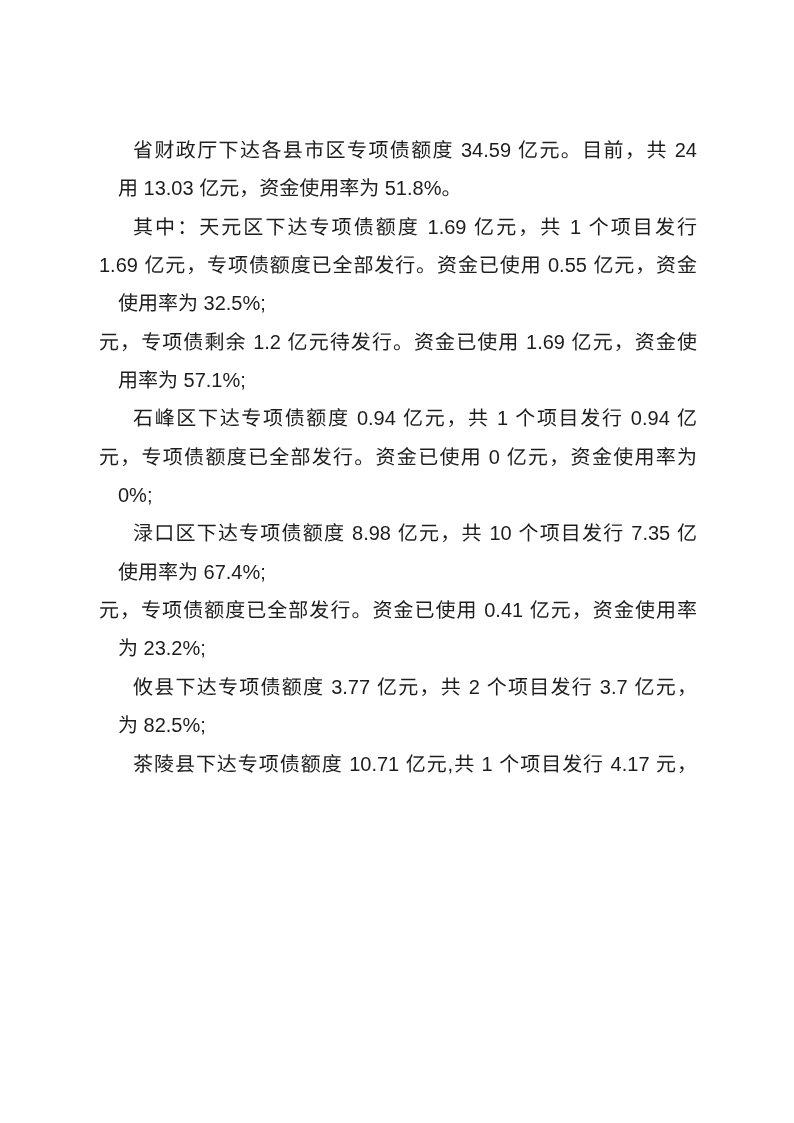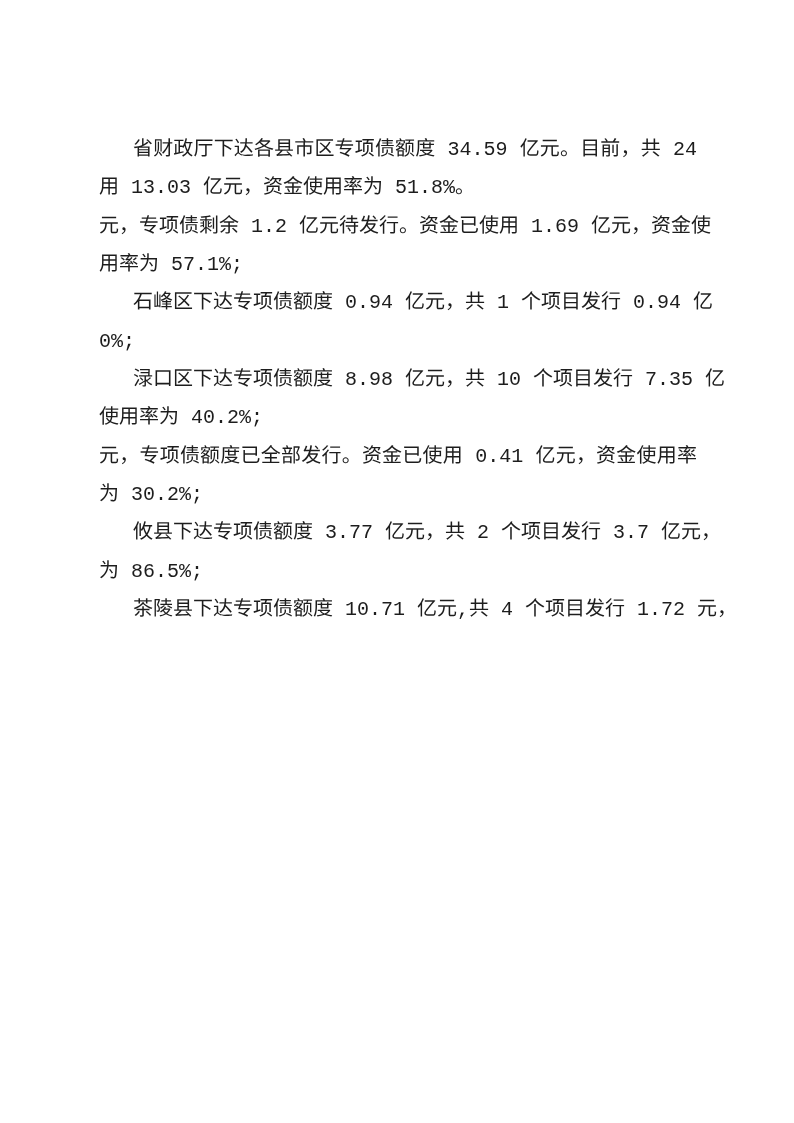--- a/index.html
+++ b/index.html
@@ -6,21 +6,21 @@
     margin: 0;
     padding: 0;
     background: #ffffff;
   }
   .page {
     position: relative;
     width: 794px;
     height: 951px;
     background: var(--page-bg, #ffffff);
     overflow: hidden;
-    font-family: Liberation Mono, monospace;
+    font-family: Liberation Sans, sans-serif;
     color: var(--text-color, #1d1d1d);
   }
   .text-block {
     position: absolute;
     left: 99px;
     top: 131px;
     width: 598px;
   }
   .paragraph {
     margin: 0;
@@ -32,20 +32,21 @@
     white-space: nowrap;
     text-align: justify;
     text-align-last: justify;
     -moz-text-align-last: justify;
   }
   .line.first {
     text-indent: 34px;
   }
   .line.final {
     text-align-last: left;
+    margin-left: 19px;
     -moz-text-align-last: left;
   }
   .page-number {
     position: absolute;
     top: 989px;
     left: 684px;
     font-size: 16px;
     line-height: 20px;
     color: var(--text-color, #1d1d1d);
   }
@@ -53,37 +54,43 @@
 </head>
 <body>
 
 <div class="page">
   <div class="text-block">
       <div class="paragraph">
         <div class="line first">省财政厅下达各县市区专项债额度 34.59 亿元。目前，共 24</div>
         <div class="line final">用 13.03 亿元，资金使用率为 51.8%。</div>
       </div>
       <div class="paragraph">
+        <div class="line first">其中：天元区下达专项债额度 1.69 亿元，共 1 个项目发行</div>
+        <div class="line">1.69 亿元，专项债额度已全部发行。资金已使用 0.55 亿元，资金</div>
+        <div class="line final">使用率为 32.5%;</div>
+      </div>
+      <div class="paragraph">
         <div class="line">元，专项债剩余 1.2 亿元待发行。资金已使用 1.69 亿元，资金使</div>
         <div class="line final">用率为 57.1%;</div>
       </div>
       <div class="paragraph">
         <div class="line first">石峰区下达专项债额度 0.94 亿元，共 1 个项目发行 0.94 亿</div>
+        <div class="line">元，专项债额度已全部发行。资金已使用 0 亿元，资金使用率为</div>
         <div class="line final">0%;</div>
       </div>
       <div class="paragraph">
         <div class="line first">渌口区下达专项债额度 8.98 亿元，共 10 个项目发行 7.35 亿</div>
-        <div class="line final">使用率为 40.2%;</div>
+        <div class="line final">使用率为 67.4%;</div>
       </div>
       <div class="paragraph">
         <div class="line">元，专项债额度已全部发行。资金已使用 0.41 亿元，资金使用率</div>
-        <div class="line final">为 30.2%;</div>
+        <div class="line final">为 23.2%;</div>
       </div>
       <div class="paragraph">
         <div class="line first">攸县下达专项债额度 3.77 亿元，共 2 个项目发行 3.7 亿元，</div>
-        <div class="line final">为 86.5%;</div>
+        <div class="line final">为 82.5%;</div>
       </div>
       <div class="paragraph">
-        <div class="line first">茶陵县下达专项债额度 10.71 亿元,共 4 个项目发行 1.72 元，</div>
+        <div class="line first">茶陵县下达专项债额度 10.71 亿元,共 1 个项目发行 4.17 元，</div>
       </div>
     </div>
   <div class="page-number">3</div>
 </div>
 
 </body></html>

